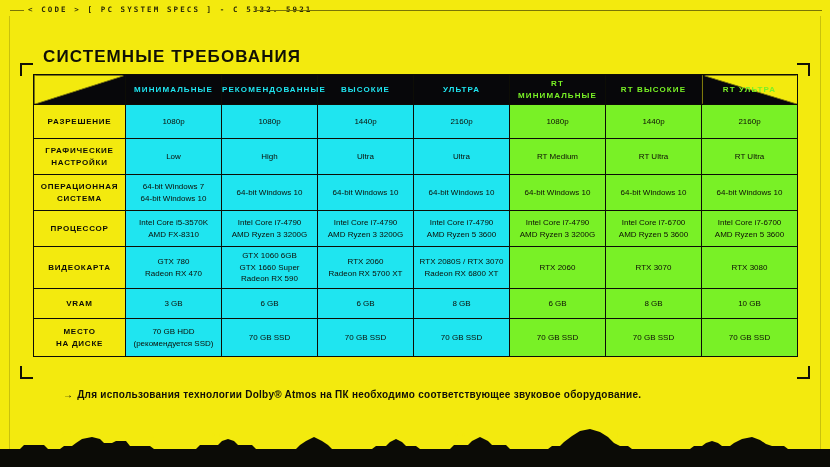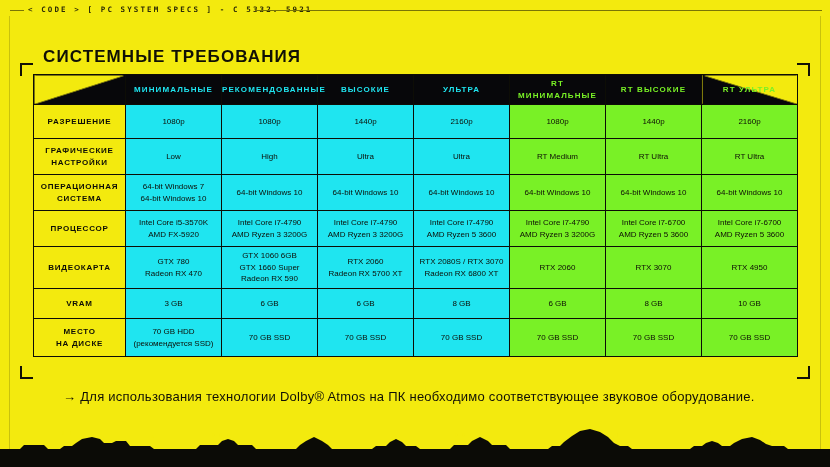--- a/index.html
+++ b/index.html
@@ -102,21 +102,21 @@
   tbody tr.r5{height:31px;}
   tbody tr.r6{height:42px;}
   tbody tr.r7{height:30px;}
   tbody tr.r8{height:38px;}
 
   .small{font-size:7.4px;}
 
   
   .note{
     position:absolute;left:63px;top:389px;
-    font-size:13px;font-weight:400;color:#111006;letter-spacing:0.25px;
+    font-size:10px;font-weight:700;color:#111006;letter-spacing:0.25px;
     white-space:nowrap;
   }
   .note .arrow{margin-right:4px;}
 
   
   .skyline{position:absolute;left:0;bottom:0;width:830px;height:52px;}
   .skyline svg{display:block;width:830px;height:52px;}
   .skymark{position:absolute;font-size:4px;color:#F3EA0E;letter-spacing:1.4px;font-family:"DejaVu Sans Mono",monospace;}
 </style>
 </head>
@@ -257,21 +257,21 @@
             <td class="gr left">
               <span class="ln" style="display: block;">64-bit Windows 10</span>
             </td>
           </tr>
           <tr class="r4">
             <td class="lbl">
               <span class="ln" style="display: block;">ПРОЦЕССОР</span>
             </td>
             <td class="cy left">
               <span class="ln" style="display: block;">Intel Core i5-3570K</span>
-              <span class="ln" style="display: block;">AMD FX-5920</span>
+              <span class="ln" style="display: block;">AMD FX-8310</span>
             </td>
             <td class="cy left">
               <span class="ln" style="display: block;">Intel Core i7-4790</span>
               <span class="ln" style="display: block;">AMD Ryzen 3 3200G</span>
             </td>
             <td class="cy left">
               <span class="ln" style="display: block;">Intel Core i7-4790</span>
               <span class="ln" style="display: block;">AMD Ryzen 3 3200G</span>
             </td>
             <td class="cy left">
@@ -312,21 +312,21 @@
               <span class="ln" style="display: block; text-align: center;">RTX 2080S / RTX 3070</span>
               <span class="ln" style="display: block;">Radeon RX 6800 XT</span>
             </td>
             <td class="gr">
               <span class="ln" style="display: block;">RTX 2060</span>
             </td>
             <td class="gr">
               <span class="ln" style="display: block;">RTX 3070</span>
             </td>
             <td class="gr">
-              <span class="ln" style="display: block;">RTX 4950</span>
+              <span class="ln" style="display: block;">RTX 3080</span>
             </td>
           </tr>
           <tr class="r7">
             <td class="lbl">
               <span class="ln" style="display: block;">VRAM</span>
             </td>
             <td class="cy">
               <span class="ln" style="display: block;">3 GB</span>
             </td>
             <td class="cy">

